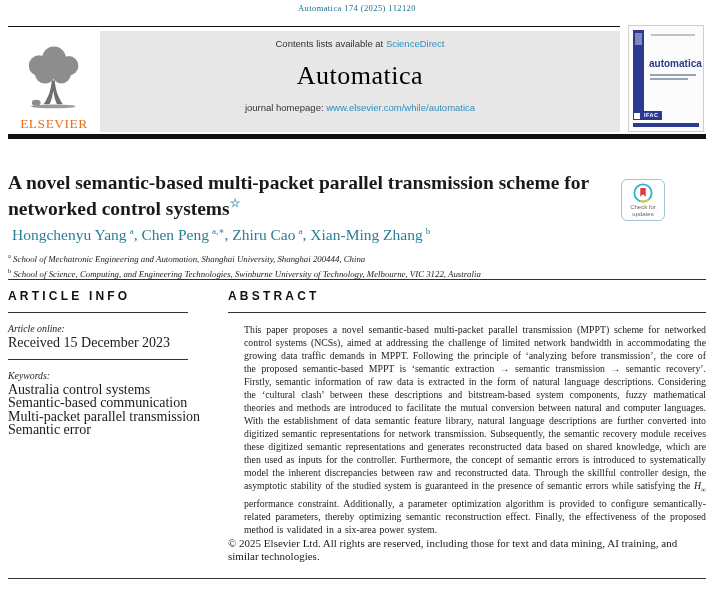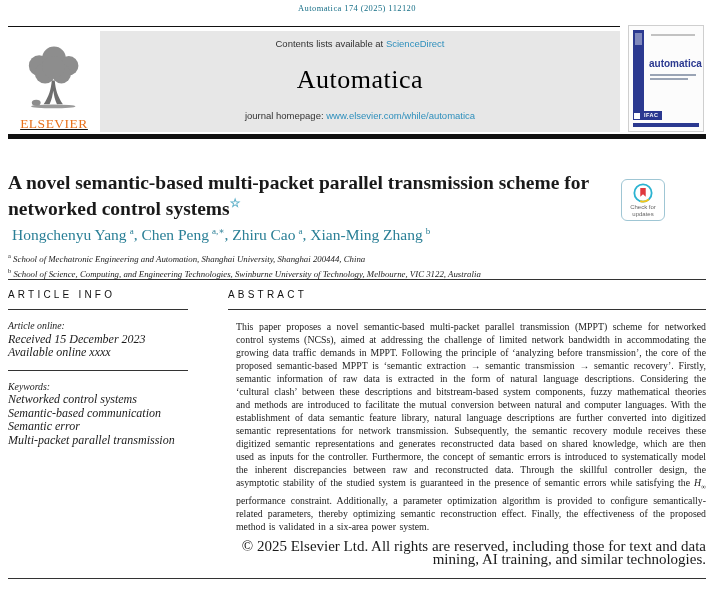--- a/index.html
+++ b/index.html
@@ -10,27 +10,27 @@
   
   .citation{position:absolute;top:3px;left:0;width:100%;text-align:center;
     font-size:8.5px;color:#176f87;letter-spacing:.4px;}
   
   .top-rule{position:absolute;left:8px;top:26px;width:612px;height:1px;background:#111;}
   .thick-bar{position:absolute;left:8px;top:134px;width:698px;height:5px;background:#111;}
   .affil-rule{position:absolute;left:8px;top:279px;width:698px;height:1px;background:#333;}
   .footer-rule{position:absolute;left:8px;top:578px;width:698px;height:1px;background:#333;}
   
   .logo-block{position:absolute;left:10px;top:31px;width:88px;height:101px;
-    display:flex;flex-direction:column;align-items:center;justify-content:flex-end;text-decoration:underline;}
+    display:flex;flex-direction:column;align-items:center;justify-content:flex-end;}
   .logo-block svg{display:block;}
   .elsevier-wordmark{font-size:13.5px;color:#e9711c;letter-spacing:.5px;margin-top:1px;}
   
   .banner{position:absolute;left:100px;top:31px;width:520px;height:101px;background:#e7e7e7;
     display:flex;flex-direction:column;align-items:center;justify-content:space-between;
-    padding:7px 0 11px 0;box-sizing:border-box;}
+    padding:7px 0 19px 0;box-sizing:border-box;}
   .banner-line{font-family:"Liberation Sans","DejaVu Sans",sans-serif;font-size:9.5px;color:#333;}
   .teal-link{color:#2e8fbc;text-decoration:none;cursor:pointer;}
   .journal-title{font-size:26px;color:#000;letter-spacing:.5px;}
   
   .cover{position:absolute;left:628px;top:25px;width:76px;height:107px;background:#fcfcfc;
     border:1px solid #cfcfcf;box-sizing:border-box;}
   .cover-band{position:absolute;left:4px;top:4px;width:11px;height:84px;background:#2b3990;}
   .cover-emblem{position:absolute;left:6px;top:7px;width:7px;height:12px;background:rgba(255,255,255,.4);}
   .cover-topline1{position:absolute;left:22px;top:8px;width:44px;height:2px;background:#c2c2c2;}
   .cover-title{position:absolute;left:20px;top:32px;font-family:"Liberation Sans",sans-serif;
@@ -56,32 +56,32 @@
   .authors{position:absolute;left:12px;top:226px;font-size:15.5px;color:#2a7f96;}
   .authors sup{font-size:9px;color:#2a7f96;}
   
   .affiliations{position:absolute;left:8px;top:251px;font-size:8.8px;font-style:italic;
     color:#222;line-height:1.5;}
   .affiliations sup{font-style:normal;font-size:6.5px;}
   
   .columns{position:absolute;left:8px;top:289px;width:698px;display:flex;}
   .col-left{width:200px;margin-right:20px;flex:none;}
   .col-right{flex:1;min-width:0;}
-  .section-heading{font-family:"Liberation Sans","DejaVu Sans",sans-serif;font-weight:normal;
-    font-size:10px;letter-spacing:3.2px;color:#111;}
+  .section-heading{font-family:"Liberation Sans","DejaVu Sans",sans-serif;font-weight:bold;
+    font-size:12px;letter-spacing:3.2px;color:#111;}
   .info-rule{width:180px;height:1px;background:#333;margin-top:9px;}
   .abs-rule{width:100%;height:1px;background:#333;margin-top:9px;}
   .hist-label,.kw-label{font-style:italic;font-size:9.8px;margin-top:9px;line-height:13.5px;}
-  .hist-item,.kw-item{font-size:12px;line-height:13.5px;font-style:italic;}
+  .hist-item,.kw-item{font-size:14px;line-height:13.5px;}
   .kw-rule{width:180px;height:1px;background:#333;margin-top:10px;}
-  .abstract-text{margin:10px 0 0 8px;font-size:9.8px;line-height:13px;text-align:justify;
+  .abstract-text{margin:10px 0 0 16px;font-size:9.8px;line-height:13px;text-align:justify;
     word-spacing:1px;color:#1a1a1a;}
   .hinf i{font-style:italic;}
   .hinf sub{font-size:7px;}
-  .copyright{font-size:15px;line-height:13px;text-align:right;margin-top:7px;color:#1a1a1a;}
+  .copyright{font-size:11px;line-height:13px;text-align:left;margin-top:1px;color:#1a1a1a;}
 </style>
 </head>
 <body>
 
 <div id="page">
 
   <div class="citation">Automatica 174 (2025) 112120</div>
 
   <div class="top-rule"></div>
 
@@ -157,27 +157,26 @@
 
   <div class="affil-rule"></div>
 
   <div class="columns">
 
     <div class="col-left">
       <div class="section-heading">ARTICLE INFO</div>
       <div class="info-rule"></div>
       <div class="hist-label">Article online:</div>
       <div class="hist-item">Received 15 December 2023</div>
-      <div class="hist-item">Available online xxxx</div>
       <div class="kw-rule"></div>
       <div class="kw-label">Keywords:</div>
-      <div class="kw-item">Networked control systems</div>
+      <div class="kw-item">Australia control systems</div>
       <div class="kw-item">Semantic-based communication</div>
+      <div class="kw-item">Multi-packet parallel transmission</div>
       <div class="kw-item">Semantic error</div>
-      <div class="kw-item">Multi-packet parallel transmission</div>
     </div>
 
     <div class="col-right">
       <div class="section-heading">ABSTRACT</div>
       <div class="abs-rule"></div>
       <p class="abstract-text"><span>This paper proposes a novel semantic-based multi-packet parallel transmission (MPPT) scheme for networked control systems (NCSs), aimed at addressing the challenge of limited network bandwidth in accommodating the growing data traffic demands in MPPT. Following the principle of ‘analyzing before transmission’, the core of the proposed semantic-based MPPT is ‘semantic extraction → semantic transmission → semantic recovery’. Firstly, semantic information of raw data is extracted in the form of natural language descriptions. Considering the ‘cultural clash’ between these descriptions and bitstream-based system components, fuzzy mathematical theories and methods are introduced to facilitate the mutual conversion between natural and computer languages. With the establishment of data semantic feature library, natural language descriptions are further converted into digitized semantic representations for network transmission. Subsequently, the semantic recovery module receives these digitized semantic representations and generates reconstructed data based on shared knowledge, which are then used as inputs for the controller. Furthermore, the concept of semantic errors is introduced to systematically model the inherent discrepancies between raw and reconstructed data. Through the skillful controller design, the asymptotic stability of the studied system is guaranteed in the presence of semantic errors while satisfying the </span><span class="hinf"><i>H</i><sub>∞</sub></span><span> performance constraint. Additionally, a parameter optimization algorithm is provided to configure semantically-related parameters, thereby optimizing semantic reconstruction effect. Finally, the effectiveness of the proposed method is validated in a six-area power system.</span></p>
       <div class="copyright">© 2025 Elsevier Ltd. All rights are reserved, including those for text and data mining, AI training, and similar technologies.</div>
     </div>
 
   </div>

